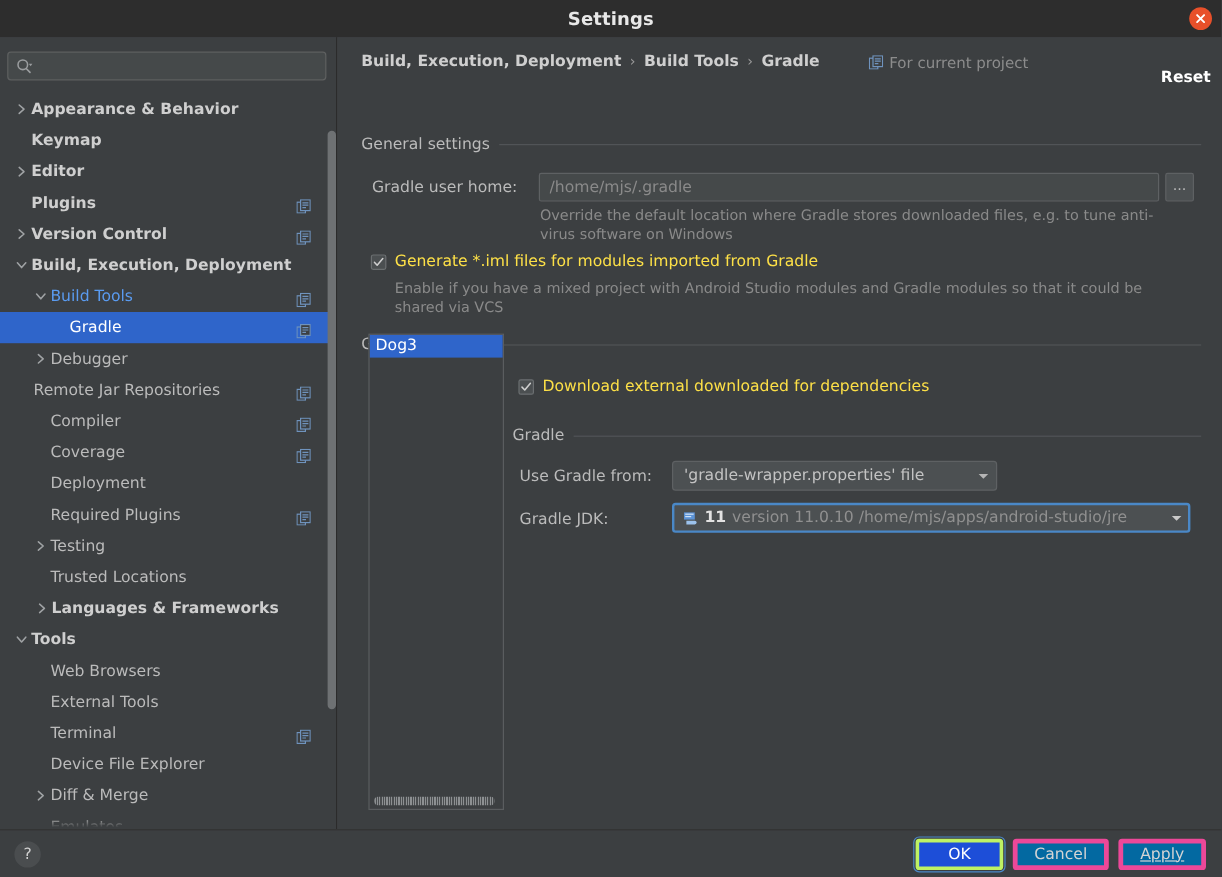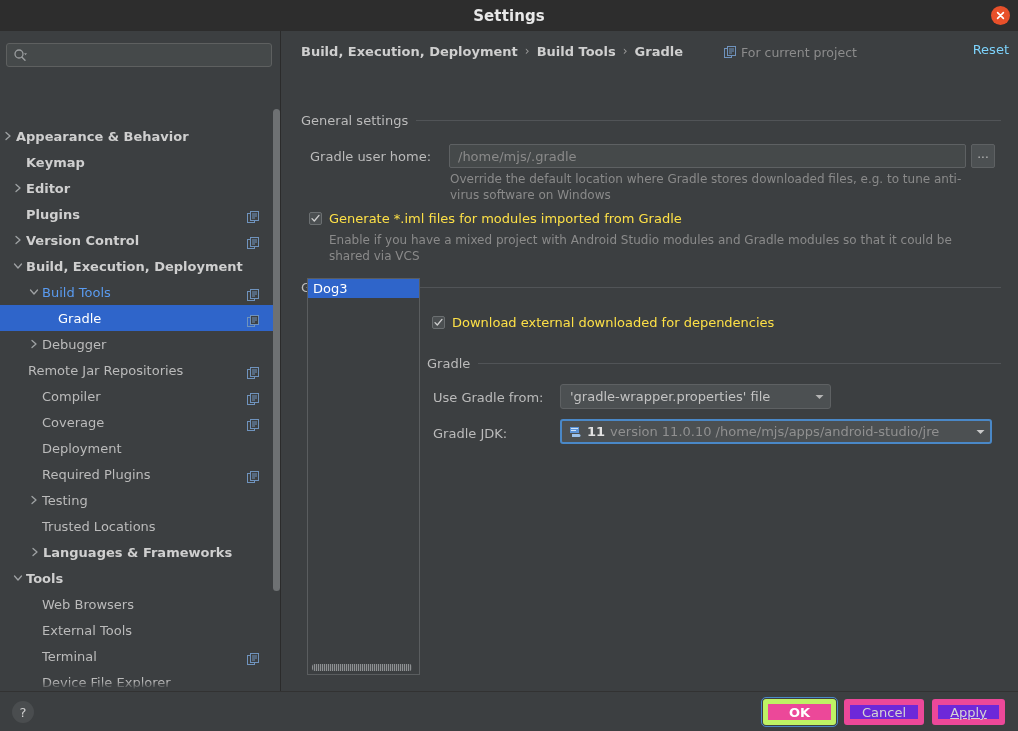--- a/index.html
+++ b/index.html
@@ -102,22 +102,22 @@
   }
   .crumb { font-size: 13px; font-weight: bold; color: #cfcfcf; cursor: pointer; }
   .crumb.last { cursor: default; }
   .crumb-sep { font-size: 12px; color: #9a9a9a; margin: 0 7px; }
   .for-project {
     position: absolute; left: 443px; top: 12px;
     display: flex; align-items: center; gap: 5px;
   }
   .for-project-label { font-size: 12.5px; color: #8c8c8c; }
   .reset-link {
-    position: absolute; right: 9px; top: 11px;
-    font-size: 13px; font-weight: normal; color: #7dd3fc; cursor: pointer;
+    position: absolute; right: 9px; top: 26px;
+    font-size: 13px; font-weight: bold; color: #ffffff; cursor: pointer;
   }
 
   
   .section {
     position: absolute; display: flex; align-items: center; gap: 8px;
   }
   .section-label { font-size: 13px; color: #bbbbbb; white-space: nowrap; }
   .section-rule { height: 1px; background: #515457; flex: 1; }
 
   .field-label { font-size: 13px; color: #bbbbbb; white-space: nowrap; }
@@ -185,28 +185,28 @@
   }
   .help-btn {
     position: absolute; left: 12px; top: 701px;
     width: 22px; height: 22px; border-radius: 50%;
     background: #4a4d4f; color: #cfcfcf; font-size: 13px;
     display: flex; align-items: center; justify-content: center;
     cursor: pointer;
   }
   .btn {
     position: absolute; height: 26px;
-    background: #6d28d9; border: 6px solid #ec4899; border-radius: 3px;
+    background: #0369a1; border: 4px solid #ec4899; border-radius: 3px;
     color: #d4d4d4; font-size: 13px; cursor: pointer;
     display: flex; align-items: center; justify-content: center;
     font-family: "DejaVu Sans", "Liberation Sans", sans-serif;
   }
   .btn.primary {
-    background: #ec4899; border: 5px solid #bef264; color: #ffffff;
-    outline: 1px solid #4a88c7; outline-offset: 1px; font-weight: bold;
+    background: #1d4ed8; border: 3px solid #bef264; color: #ffffff;
+    outline: 1px solid #4a88c7; outline-offset: 1px;
   }
   .btn .u { text-decoration: underline; }
 </style>
 </head>
 <body>
 
 <div id="app">
 
   <div class="titlebar">
     <span class="titlebar-title">Settings</span>
@@ -226,21 +226,21 @@
             <circle cx="6" cy="6" r="4" fill="none" stroke="#9a9d9f" stroke-width="1.3"></circle>
             <path d="M9 9.3 L12 12.3" stroke="#9a9d9f" stroke-width="1.4" stroke-linecap="round"></path>
             <path d="M11 5.2 L14 5.2 L12.5 7.2 Z" fill="#9a9d9f"></path>
           </svg>
         </span>
         <input class="search-input" type="text" placeholder="" style="">
       </div>
     </div>
 
     <div class="tree" id="tree">
-        <div class="tree-row bold" style=" margin-top: 45px;">
+        <div class="tree-row bold" style="padding-left: 10px;">
           <span class="tree-arrow">
             <svg width="8" height="10" viewBox="0 0 8 10">
               <path d="M2 1.5 L6 5 L2 8.5" fill="none" stroke="#9fa2a4" stroke-width="1.3" stroke-linecap="round" stroke-linejoin="round"></path>
             </svg>
           </span>
           <span class="tree-label">Appearance &amp; Behavior</span>
         </div>
         <div class="tree-row bold" style="padding-left: 10px;">
           <span class="tree-arrow"></span>
           <span class="tree-label">Keymap</span>

